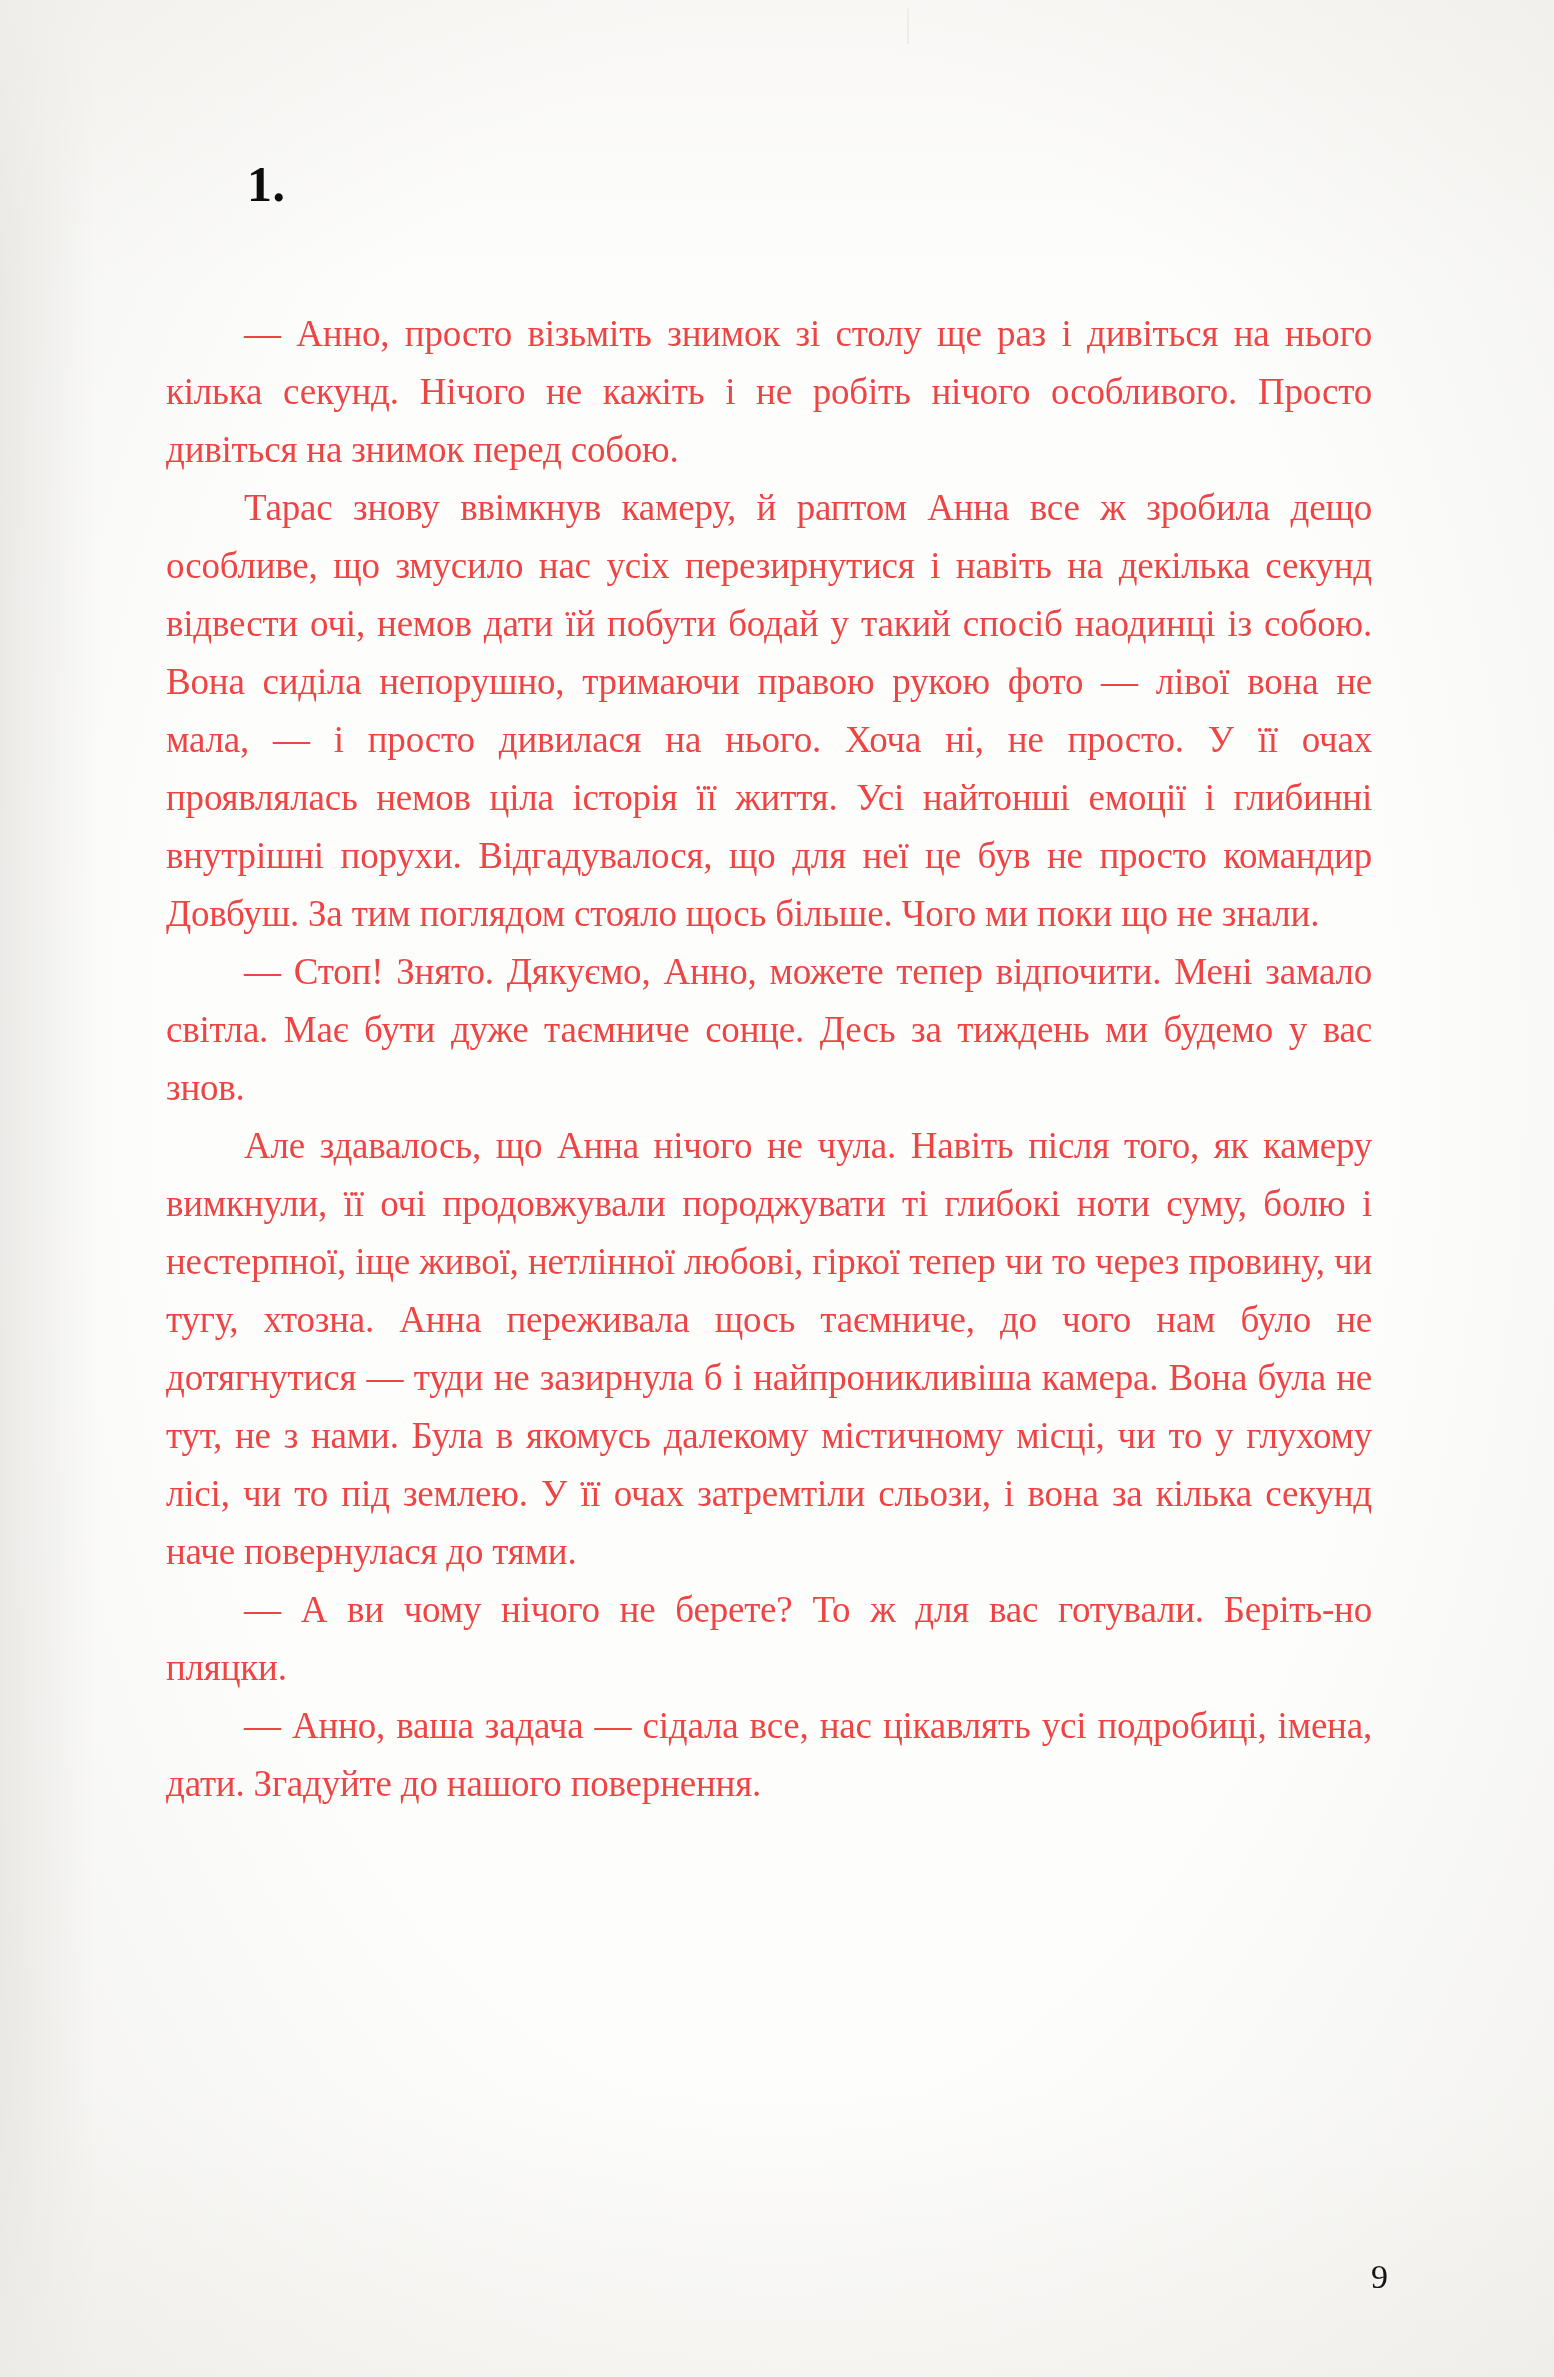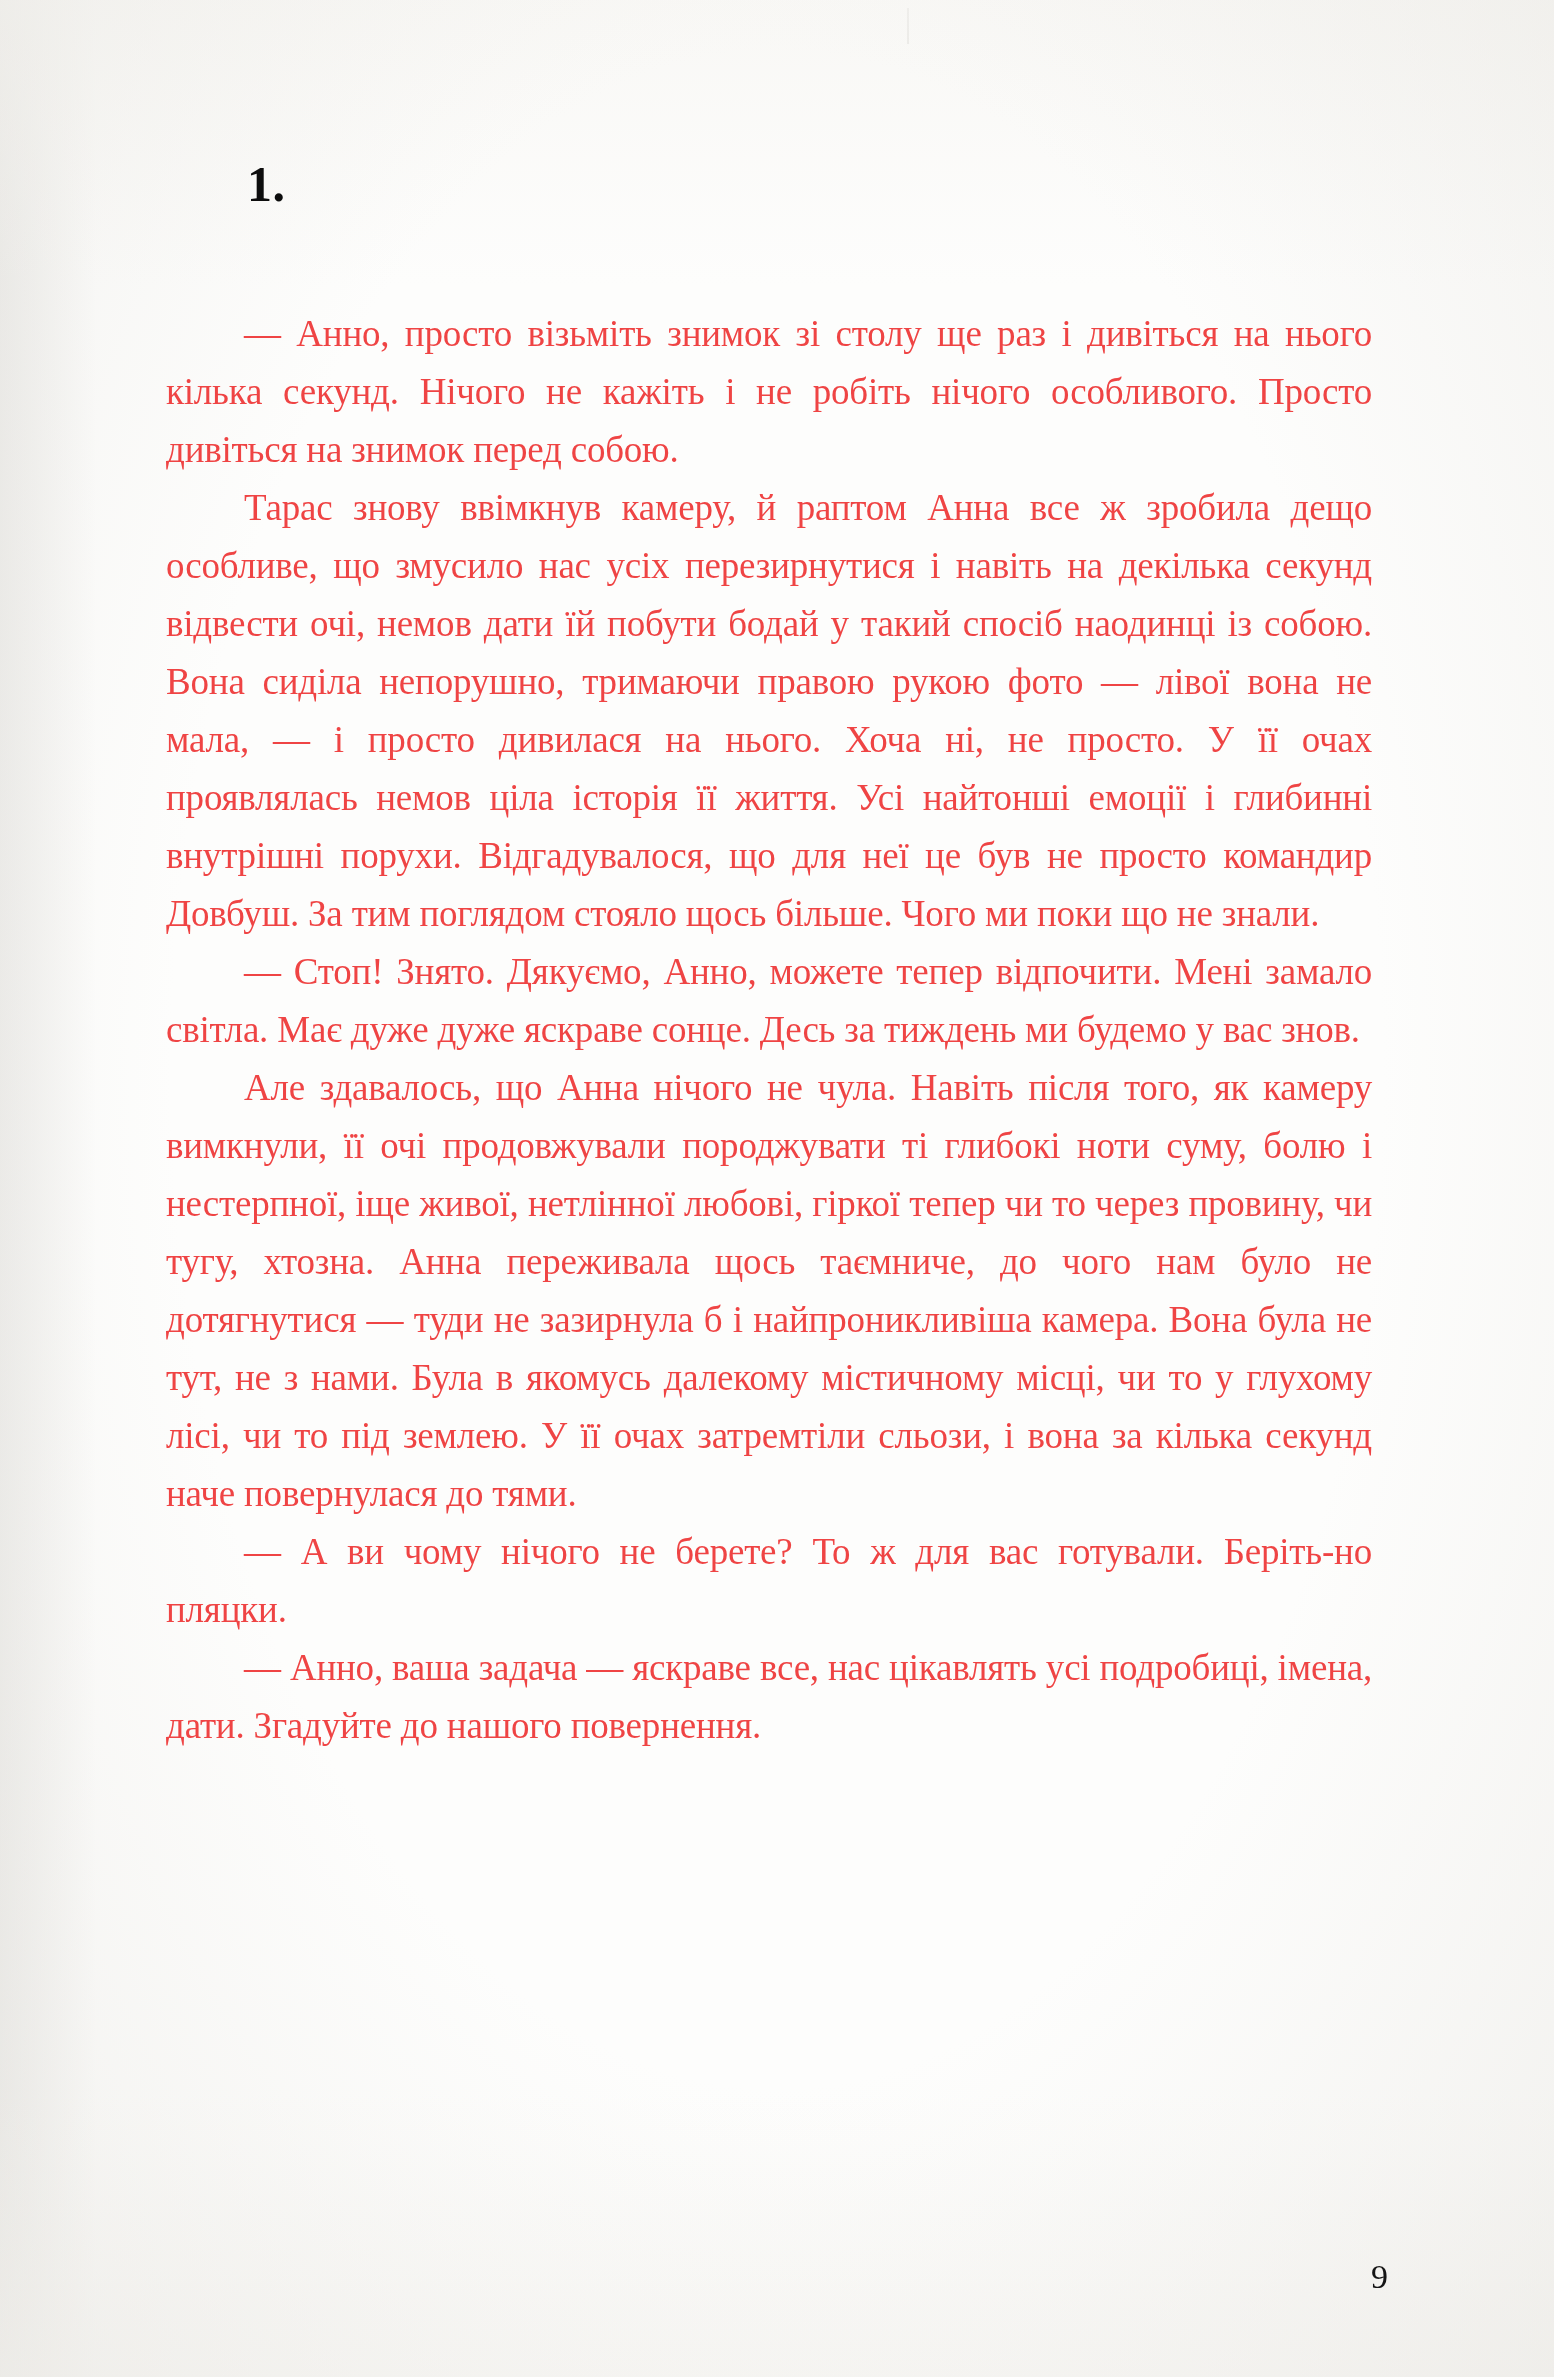--- a/index.html
+++ b/index.html
@@ -108,24 +108,24 @@
   <div class="gutter-shade"></div>
   <div class="spine-mark"></div>
 
   <div class="textblock">
 
     <h1 class="chapter-number">1.</h1>
 
     <div class="body-text" id="body-text">
         <p>— Анно, просто візьміть знимок зі столу ще раз і дивіться на нього кілька секунд. Нічого не кажіть і не робіть нічого особливого. Просто дивіться на знимок перед собою.</p>
         <p>Тарас знову ввімкнув камеру, й раптом Анна все ж зробила дещо особливе, що змусило нас усіх перезирнутися і навіть на декілька секунд відвести очі, немов дати їй побути бодай у такий спосіб наодинці із собою. Вона сиділа непорушно, тримаючи правою рукою фото — лівої вона не мала, — і просто дивилася на нього. Хоча ні, не просто. У її очах проявлялась немов ціла історія її життя. Усі найтонші емоції і глибинні внутрішні порухи. Відгадувалося, що для неї це був не просто командир Довбуш. За тим поглядом стояло щось більше. Чого ми поки що не знали.</p>
-        <p>— Стоп! Знято. Дякуємо, Анно, можете тепер відпочити. Мені замало світла. Має дуже дуже яскраве сонце. Десь за тиждень ми будемо у вас знов.</p>
+        <p>— Стоп! Знято. Дякуємо, Анно, можете тепер відпочити. Мені замало світла. Має бути дуже таємниче сонце. Десь за тиждень ми будемо у вас знов.</p>
         <p>Але здавалось, що Анна нічого не чула. Навіть після того, як камеру вимкнули, її очі продовжували породжувати ті глибокі ноти суму, болю і нестерпної, іще живої, нетлінної любові, гіркої тепер чи то через провину, чи тугу, хтозна. Анна переживала щось таємниче, до чого нам було не дотягнутися — туди не зазирнула б і найпроникливіша камера. Вона була не тут, не з нами. Була в якомусь далекому містичному місці, чи то у глухому лісі, чи то під землею. У її очах затремтіли сльози, і вона за кілька секунд наче повернулася до тями.</p>
         <p class="italic">— А ви чому нічого не берете? То ж для вас готували. Беріть-но пляцки.</p>
-        <p>— Анно, ваша задача — яскраве все, нас цікавлять усі подробиці, імена, дати. Згадуйте до нашого повернення.</p>
+        <p>— Анно, ваша задача — сідала все, нас цікавлять усі подробиці, імена, дати. Згадуйте до нашого повернення.</p>
       </div>
 
   </div>
 
   <div class="page-number">9</div>
 
 </div>
 
 
 </body></html>

